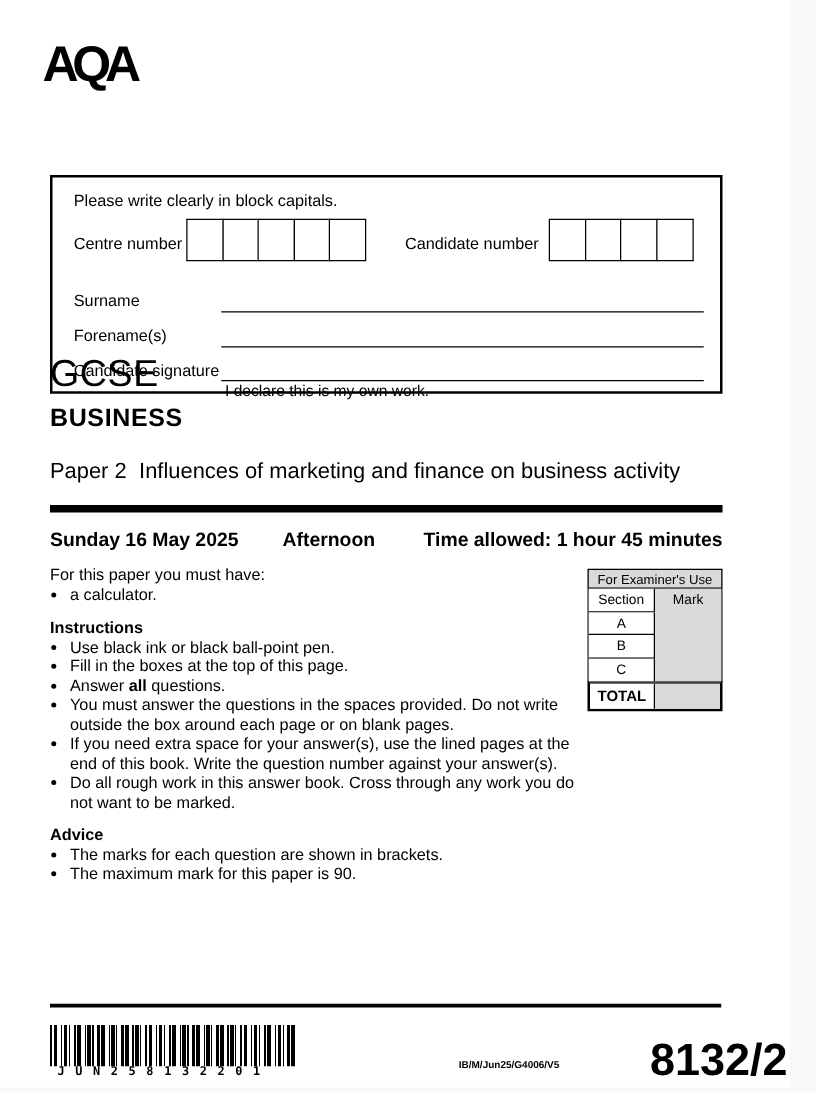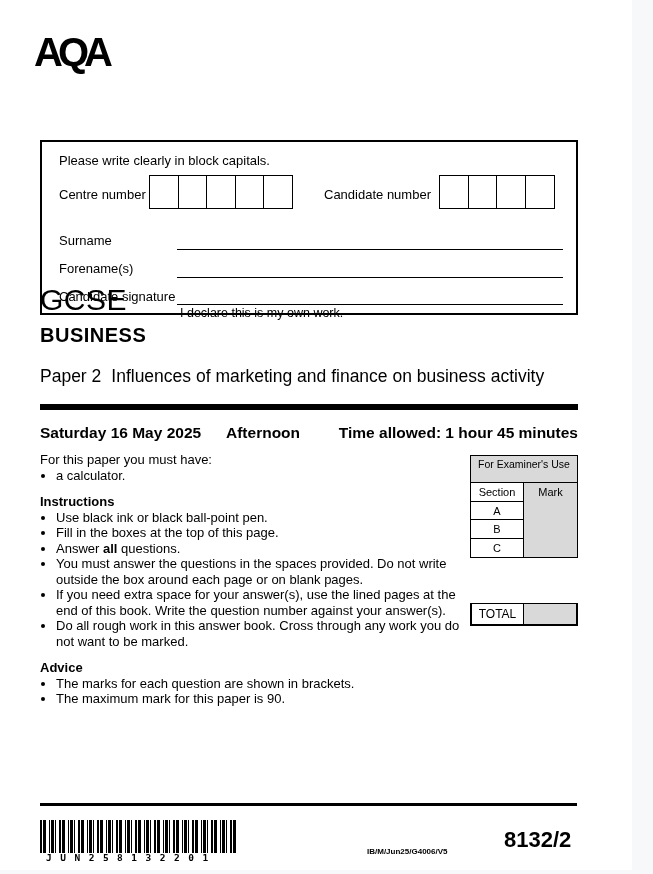--- a/index.html
+++ b/index.html
@@ -71,46 +71,46 @@
   
   .info { position: absolute; left: 40px; top: 452px; width: 428px; font-size: 13px; line-height: 15.5px; }
   .info h3 { font-size: 13px; font-weight: 700; margin: 0; }
   .info .sec { margin-top: 11px; }
   .info .sec:first-child { margin-top: 0; }
   .info ul { margin: 0; padding-left: 16px; }
   .info li { margin: 0; }
 
   
   .ex-table { position: absolute; left: 470px; top: 455px; width: 108px; font-size: 11px; text-align: center; }
-  .ex-header { border: 1.5px solid #000; background: #d9d9d9; height: 28px; line-height: 17px; font-size: 10.5px; }
+  .ex-header { border: 1.5px solid #000; background: #d9d9d9; height: 16px; line-height: 17px; font-size: 10.5px; }
   .ex-body { display: flex; border: 1.5px solid #000; border-top: none; }
   .ex-left { width: 50%; display: flex; flex-direction: column; }
   .ex-left .cell { height: 18.5px; line-height: 18.5px; border-bottom: 1px solid #000; border-right: 1px solid #000; background: #fff; }
   .ex-left .cell:last-child { border-bottom: none; }
   .ex-right { width: 50%; background: #d9d9d9; line-height: 18.5px; }
-  .ex-total { display: flex; border: 2px solid #000; border-top: 1.5px solid #000; font-weight: 400; margin-top: 45px; }
+  .ex-total { display: flex; border: 2px solid #000; border-top: 1.5px solid #000; font-weight: 700; }
   .ex-total .tlabel { width: 50%; height: 20px; line-height: 20px; border-right: 1.5px solid #000; font-size: 12px; background: #fff; }
   .ex-total .tmark  { width: 50%; background: #d9d9d9; }
 
   
   .barcode {
     position: absolute; left: 40px; top: 820px; width: 198px; height: 33px;
     background:
       repeating-linear-gradient(90deg,
         #000 0 2px, #fff 2px 3px, #000 3px 6px, #fff 6px 9px,
         #000 9px 10px, #fff 10px 11px, #000 11px 14px, #fff 14px 15px,
         #000 15px 16px, #fff 16px 19px);
   }
   .barcode-text {
     position: absolute; left: 46px; top: 852px; width: 200px;
     font-family: "DejaVu Sans Mono", monospace;
     font-size: 9.5px; font-weight: 700; letter-spacing: 8.5px; white-space: nowrap;
   }
   .ref-code { position: absolute; left: 335px; top: 847px; font-size: 8px; font-weight: 700; margin-left: 32px; }
-  .paper-code { position: absolute; left: 504px; top: 827px; font-size: 22px; font-weight: 700; }
+  .paper-code { position: absolute; left: 520px; top: 827px; font-size: 36px; font-weight: 700; }
 </style>
 </head>
 <body>
 
 <div class="page">
 
   <div class="logo">AQA</div>
 
   <div class="cand-box">
     <div class="instr">Please write clearly in block capitals.</div>
@@ -143,21 +143,21 @@
     <div class="declaration">I declare this is my own work.</div>
   </div>
 
   <div class="t-qual">GCSE</div>
   <div class="t-subj">BUSINESS</div>
   <div class="t-paper"><span>Paper 2</span><span class="gap"></span><span>Influences of marketing and finance on business activity</span></div>
 
   <div class="rule-top"></div>
 
   <div class="session">
-    <span class="date">Saturday 16 May 2025</span>
+    <span class="date">Sunday 16 May 2025</span>
     <span class="slot">Afternoon</span>
     <span class="time">Time allowed: 1 hour 45 minutes</span>
   </div>
 
   <div class="info">
     <div class="sec">
       <div>For this paper you must have:</div>
       <ul>
         <li>a calculator.</li>
       </ul>

